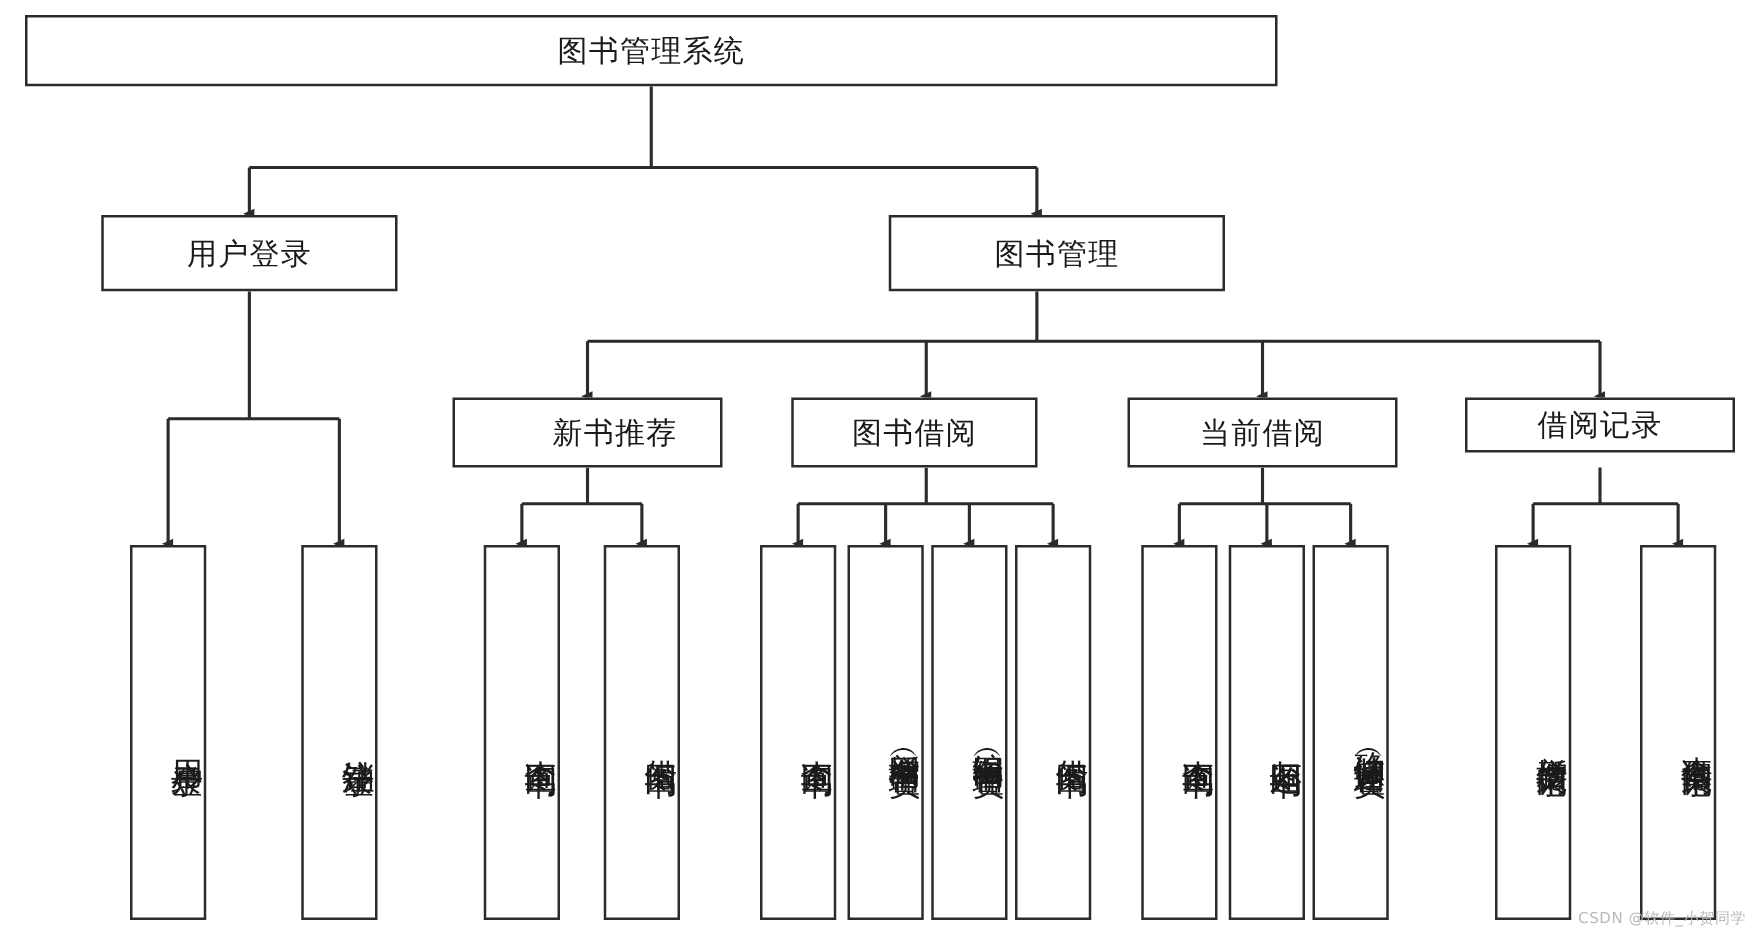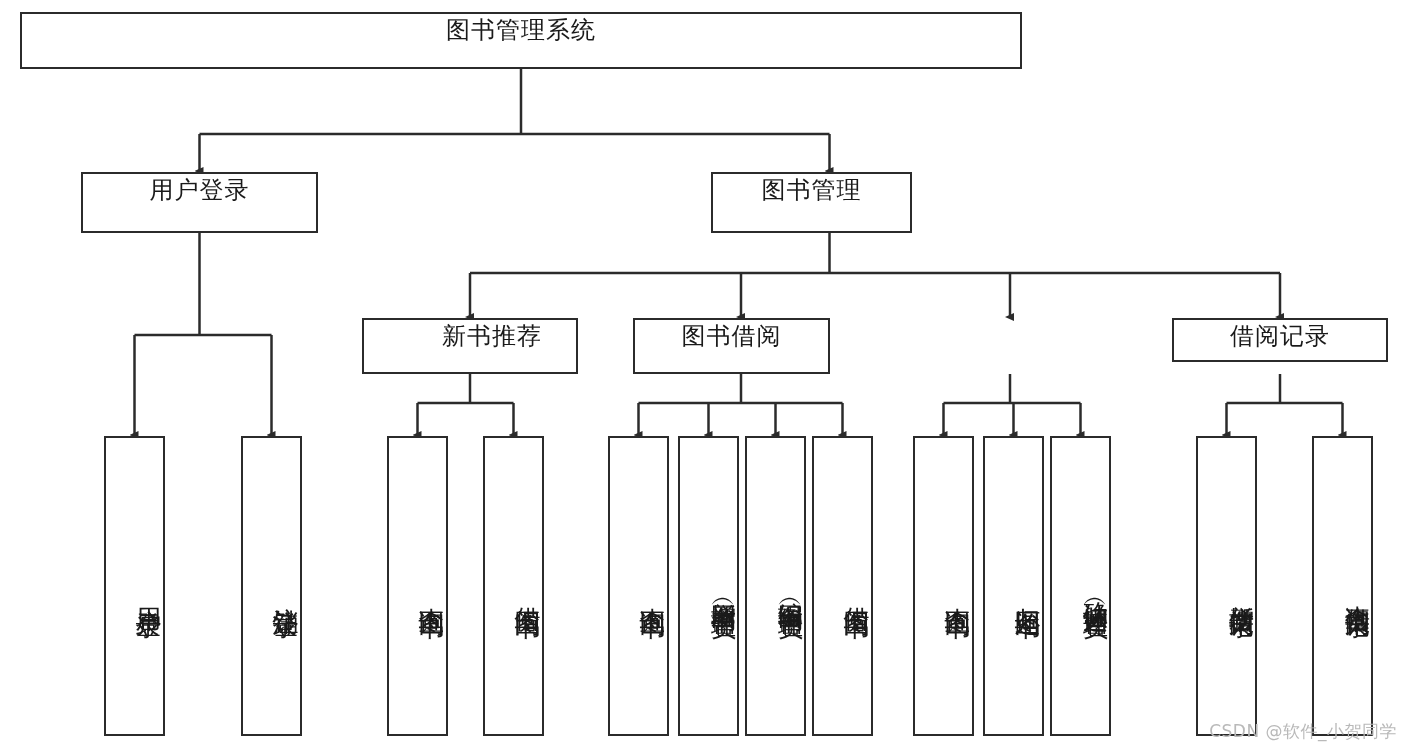--- a/index.html
+++ b/index.html
@@ -24,21 +24,21 @@
     width: 1405px;
     height: 747px;
     pointer-events: none;
   }
   .node {
     position: absolute;
     box-sizing: border-box;
     border: 2.5px solid #2b2b2b;
     background: #ffffff;
     display: flex;
-    align-items: flex-start;
+    align-items: center;
     justify-content: center;
     color: #1a1a1a;
   }
   .node.horiz {
     font-size: 24px;
     letter-spacing: 1px;
   }
   .node.vert {
     writing-mode: vertical-rl;
     text-orientation: upright;
@@ -53,21 +53,21 @@
     font-size: 25px;
   }
   .node-label {
     display: block;
     white-space: nowrap;
   }
   #watermark {
     position: absolute;
     right: 8px;
     bottom: 4px;
-    font-size: 17px;
+    font-size: 12px;
     color: #b9b9b9;
     letter-spacing: 0.5px;
     white-space: nowrap;
   }
 </style>
 </head>
 <body>
 
 <div id="canvas">
 
@@ -115,32 +115,35 @@
   </svg>
 
   <div class="node horiz" style="left: 20px; top: 12px; width: 1002px; height: 57px;">
     <span class="node-label">图书管理系统</span>
   </div>
 
   <div class="node horiz" style="left: 81px; top: 172px; width: 237px; height: 61px;">
     <span class="node-label">用户登录</span>
   </div>
 
-  <div class="node horiz" style="left: 711px; top: 172px; width: 201px; height: 61px;">
+  <div class="node horiz" style="left: 711px; top: 172px; width: 269px; height: 61px;">
     <span class="node-label">图书管理</span>
   </div>
 
   <div class="node horiz" style="left: 362px; top: 318px; width: 216px; height: 56px; padding-left: 44px;">
     <span class="node-label">新书推荐</span>
   </div>
 
   <div class="node horiz" style="left: 633px; top: 318px; width: 197px; height: 56px;">
     <span class="node-label">图书借阅</span>
   </div>
 
+  <div class="node horiz" style="left: 902px; top: 318px; width: 216px; height: 56px;">
+    <span class="node-label">当前借阅</span>
+  </div>
 
   <div class="node horiz" style="left: 1172px; top: 318px; width: 216px; height: 44px;">
     <span class="node-label">借阅记录</span>
   </div>
 
   <div class="node vert" style="left: 104px; top: 436px; width: 61px; height: 300px;">
     <span class="node-label">用户登录</span>
   </div>
 
   <div class="node vert" style="left: 241px; top: 436px; width: 61px; height: 300px;">

